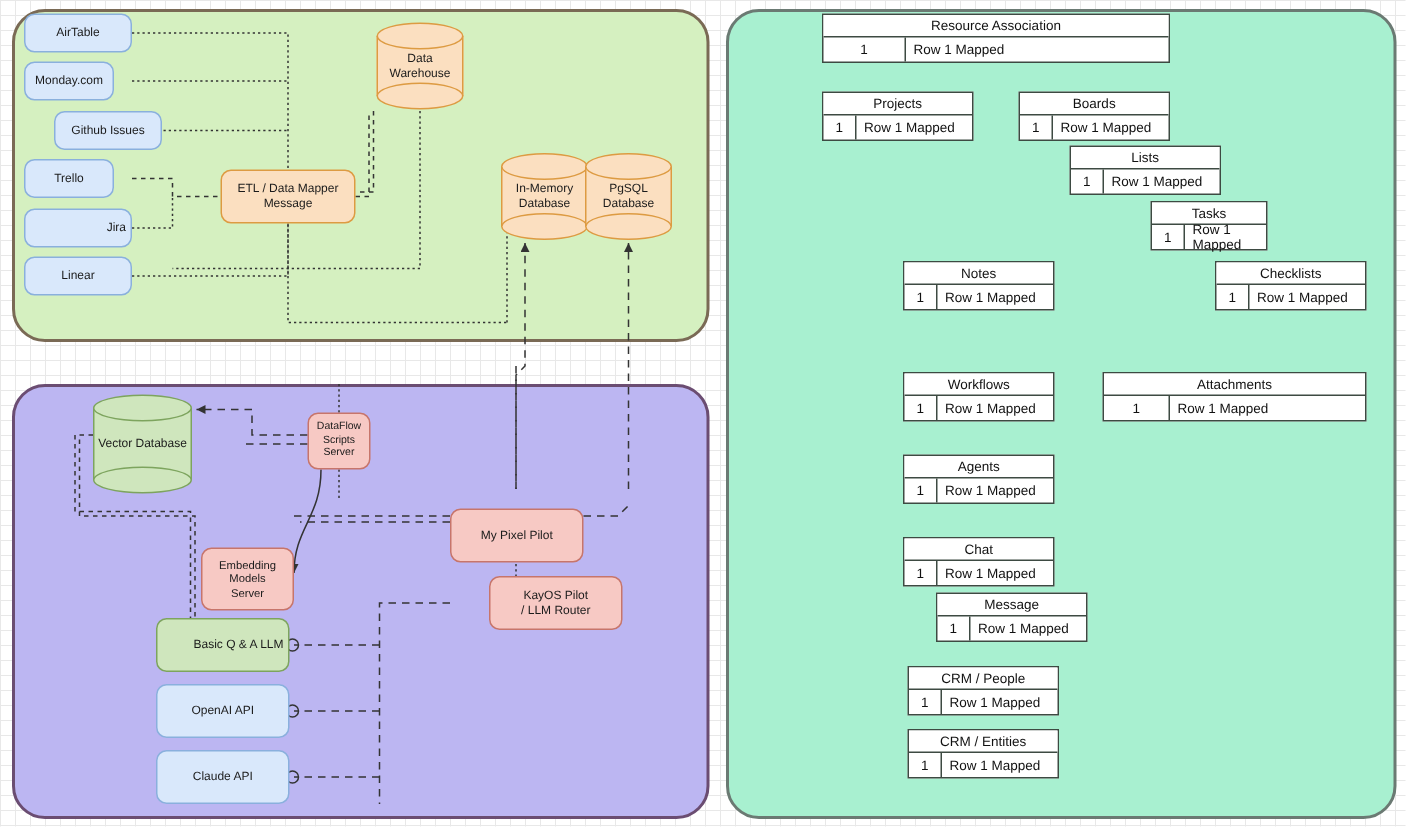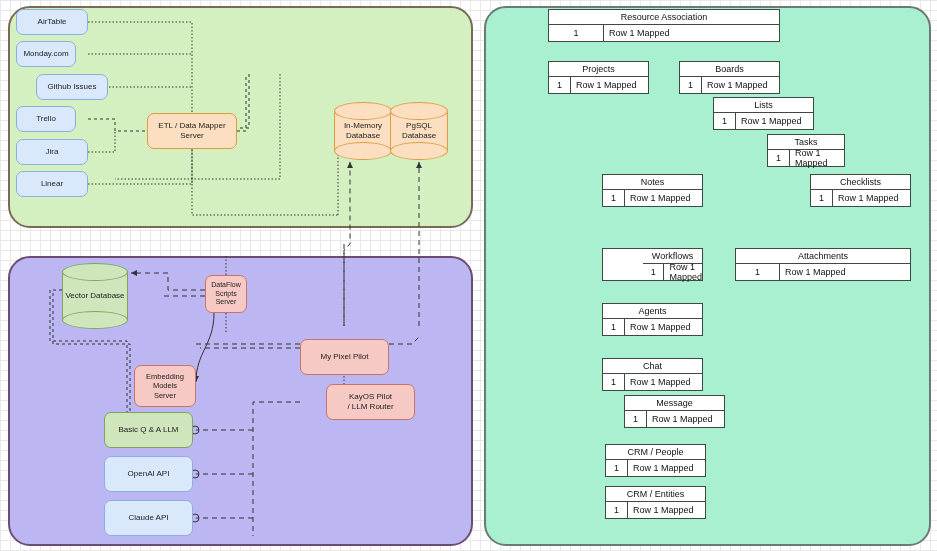--- a/index.html
+++ b/index.html
@@ -172,32 +172,38 @@
   </div>
   <div class="node n-blue" style="left:16px;top:41px;width:60px;height:26px;">
     <span>Monday.com</span>
   </div>
   <div class="node n-blue" style="left:16px;top:74px;width:72px;height:26px;margin-left:20px;">
     <span>Github Issues</span>
   </div>
   <div class="node n-blue" style="left:16px;top:106px;width:60px;height:26px;">
     <span>Trello</span>
   </div>
-  <div class="node n-blue" style="left:16px;top:139px;width:72px;height:26px;">
+  <div class="node n-blue" style="left:16px;top:139px;width:72px;height:26px;justify-content:flex-end;">
     <span>Jira</span>
   </div>
   <div class="node n-blue" style="left:16px;top:171px;width:72px;height:26px;">
     <span>Linear</span>
   </div>
 
   <div class="node n-orange" style="left:147px;top:113px;width:90px;height:36px;">
     <span>ETL / Data Mapper
-Server</span>
-  </div>
-
+Message</span>
+  </div>
+
+  <div class="cyl" style="left:251px;top:15px;width:58px;height:58px;">
+    <div class="body"></div>
+    <div class="bot"></div>
+    <div class="top"></div>
+    <div class="lbl">Data Warehouse</div>
+  </div>
 
   <div class="cyl" style="left:334px;top:102px;width:58px;height:58px;text-decoration:underline;">
     <div class="body"></div>
     <div class="bot"></div>
     <div class="top"></div>
     <div class="lbl">In-Memory
 Database</div>
   </div>
 
   <div class="cyl" style="left:390px;top:102px;width:58px;height:58px;">
@@ -228,21 +234,21 @@
 
   <div class="node n-red" style="left:300px;top:326px;width:89px;height:36px;margin-top:13px;">
     <span>My Pixel Pilot</span>
   </div>
 
   <div class="node n-red" style="left:300px;top:384px;width:89px;height:36px;margin-left:26px;">
     <span>KayOS Pilot
 / LLM Router</span>
   </div>
 
-  <div class="node n-greenbox" style="left:104px;top:412px;width:89px;height:36px;">
+  <div class="node n-greenbox" style="left:104px;top:412px;width:89px;height:36px;justify-content:flex-end;">
     <span>Basic Q &amp; A LLM</span>
   </div>
 
   <div class="node n-blue" style="left:104px;top:456px;width:89px;height:36px;">
     <span>OpenAI API</span>
   </div>
 
   <div class="node n-blue" style="left:104px;top:500px;width:89px;height:36px;">
     <span>Claude API</span>
   </div>
@@ -296,21 +302,21 @@
   </div>
 
   <div class="ertable" style="left:810px;top:174px;width:101px;">
     <div class="thead">Checklists</div>
     <div class="trow">
       <div class="tc1" style="width:22px">1</div>
       <div class="tc2">Row 1 Mapped</div>
     </div>
   </div>
 
-  <div class="ertable" style="left:602px;top:248px;width:101px;padding-left:40px;">
+  <div class="ertable" style="left:602px;top:248px;width:101px;">
     <div class="thead">Workflows</div>
     <div class="trow">
       <div class="tc1" style="width:22px">1</div>
       <div class="tc2">Row 1 Mapped</div>
     </div>
   </div>
 
   <div class="ertable" style="left:735px;top:248px;width:176px;">
     <div class="thead">Attachments</div>
     <div class="trow">

